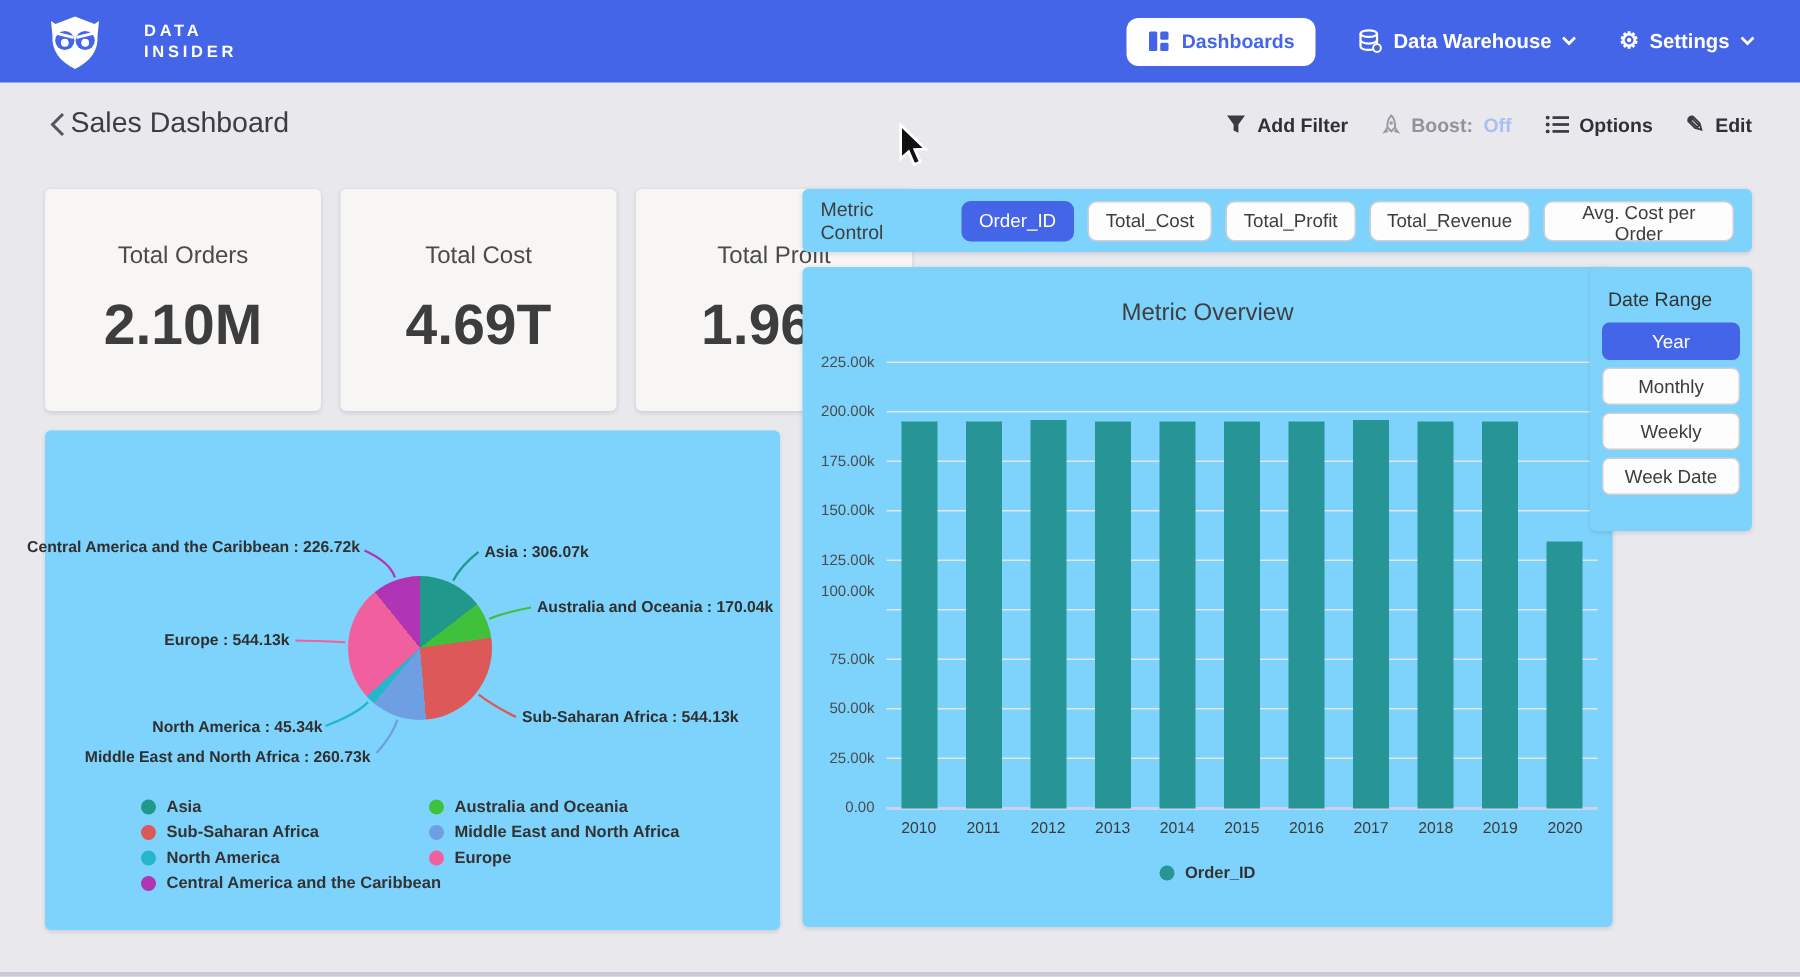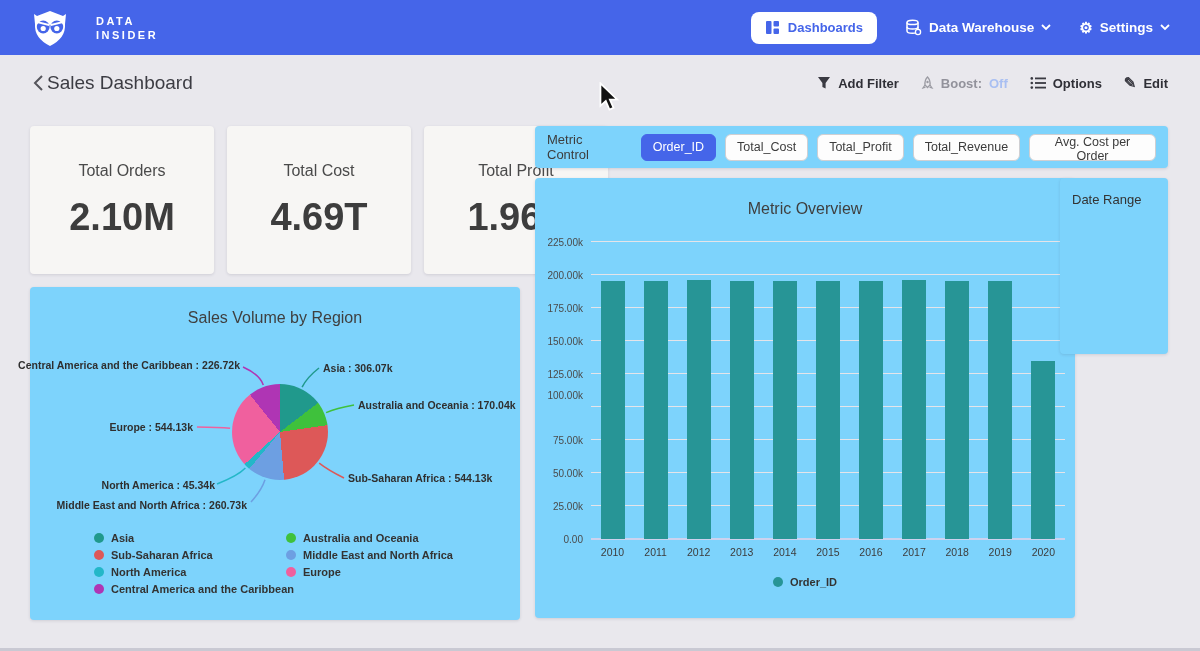--- a/index.html
+++ b/index.html
@@ -264,24 +264,29 @@
         <div class="xlabel">2020</div>
       </div>
     <div class="bar-legend">
       <span class="dot" style="background: rgb(39, 149, 150);"></span>
       <span class="lab">Order_ID</span>
     </div>
   </div>
 
   <div class="card dr-card">
     <div class="dr-label">Date Range</div>
+    <div>
+        <button class="pill-btn active">Year</button>
+        <button class="pill-btn">Monthly</button>
+        <button class="pill-btn">Weekly</button>
+        <button class="pill-btn">Week Date</button>
+      </div>
   </div>
 
   <div class="card pie-card">
-    <div class="chart-title">Sales Volume by Region</div>
     <div class="pie-area">
       <svg class="pie-svg" width="490" height="333">
           <path d="M 272.1 100.2 Q 277.0 90.3 289 81" fill="none" stroke="#20998c" stroke-width="1.5"></path>
           <path d="M 296.1 125.6 Q 306.2 121.3 324 118" fill="none" stroke="#3fc13c" stroke-width="1.5"></path>
           <path d="M 289.2 176.1 Q 297.8 182.9 314 191" fill="none" stroke="#dd5858" stroke-width="1.5"></path>
           <path d="M 235.0 192.7 Q 231.6 203.2 221 215" fill="none" stroke="#6d9fe2" stroke-width="1.5"></path>
           <path d="M 215.4 181.1 Q 207.8 189.0 187 197" fill="none" stroke="#23b7c8" stroke-width="1.5"></path>
           <path d="M 200.1 141.2 Q 189.2 140.3 167 140" fill="none" stroke="#f0609e" stroke-width="1.5"></path>
           <path d="M 233.3 97.9 Q 229.7 87.5 213 80" fill="none" stroke="#af35b4" stroke-width="1.5"></path>
         </svg>

